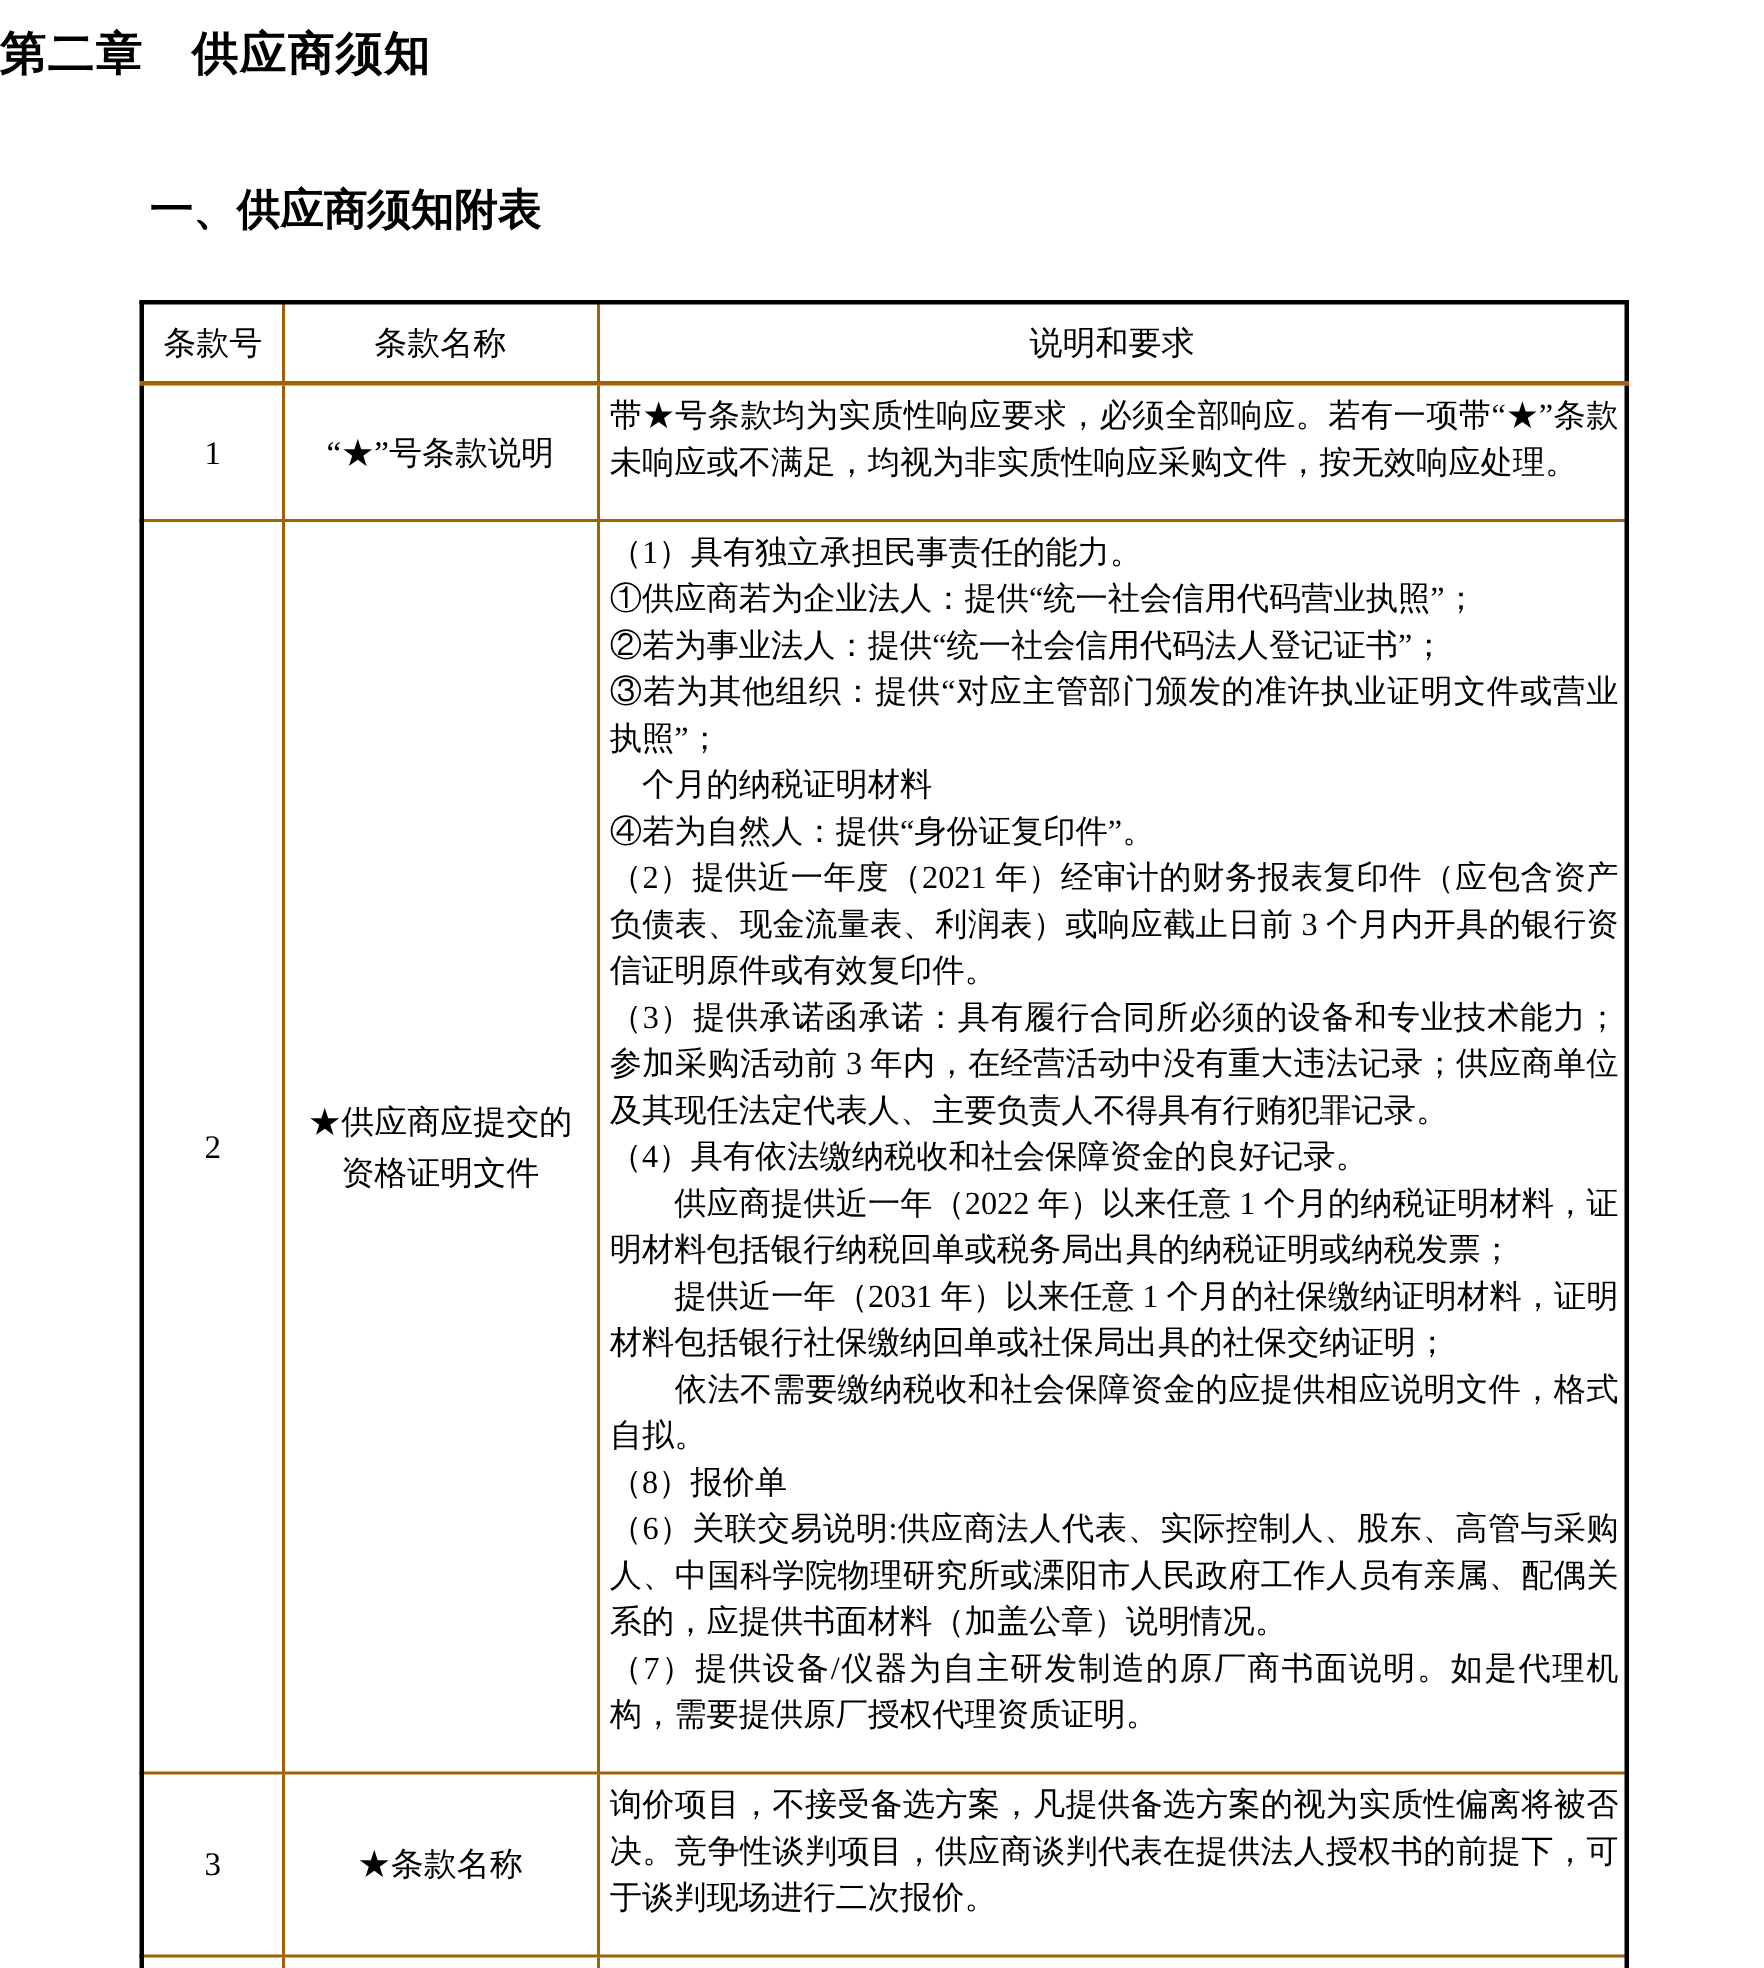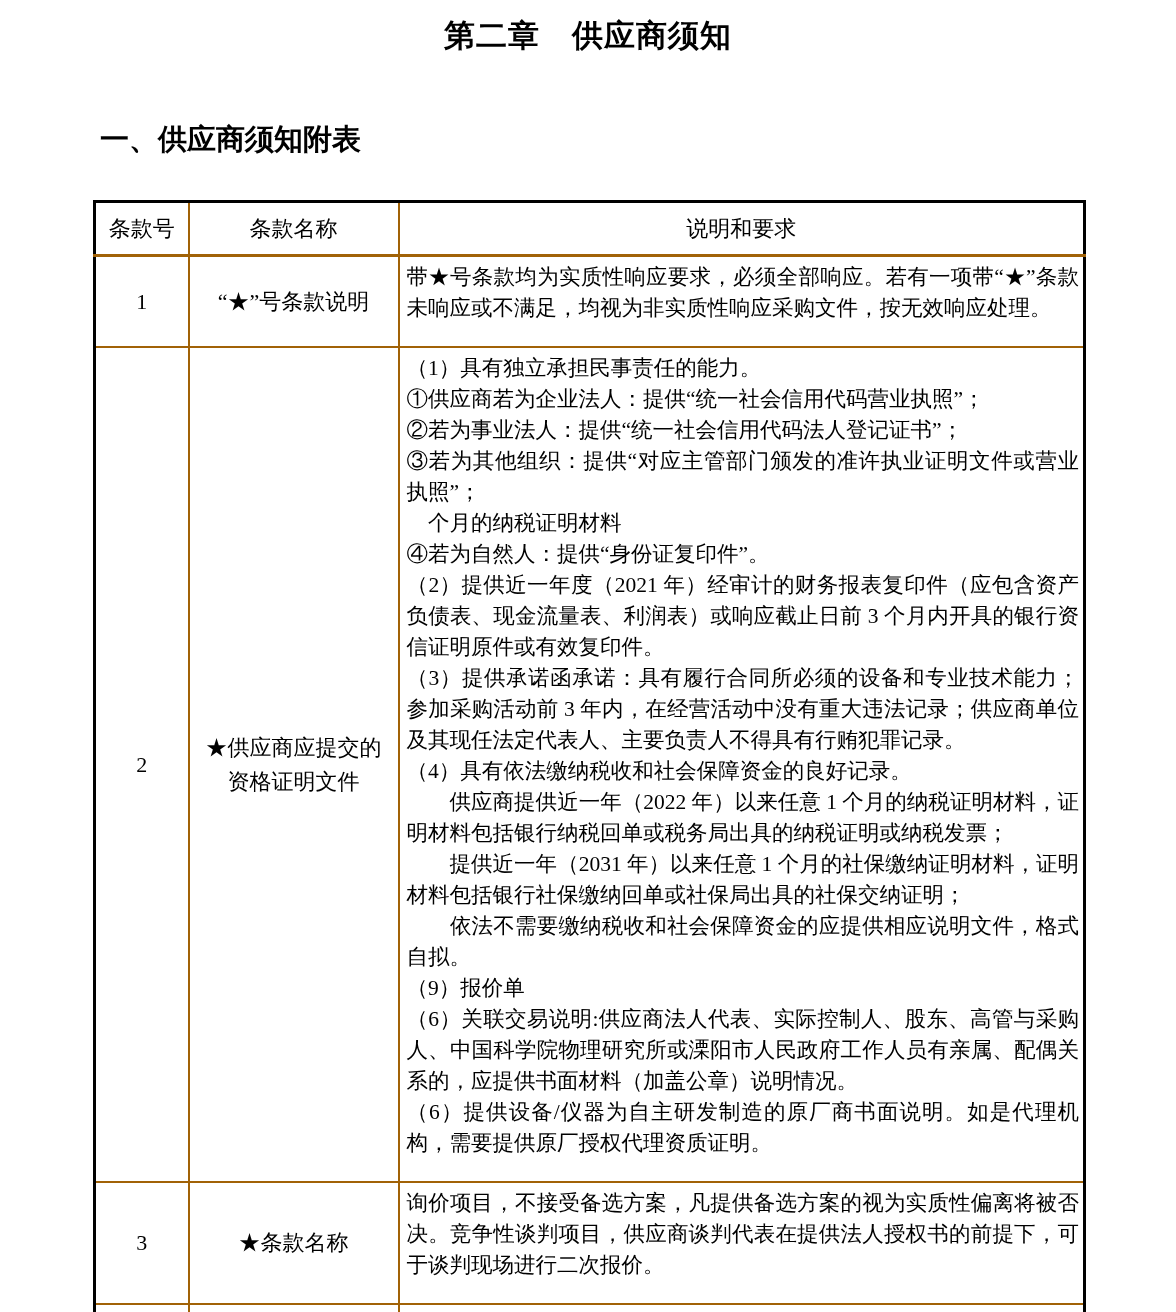--- a/index.html
+++ b/index.html
@@ -11,21 +11,21 @@
   }
   body {
     width: 1176px;
     height: 1312px;
     font-family: "Liberation Serif", "DejaVu Serif", serif;
     overflow: hidden;
   }
   .doc-title {
     margin: 0;
     padding-top: 15px;
-    text-align: center;
+    text-align: left;
     font-size: 31px;
     font-weight: bold;
     letter-spacing: 1px;
     line-height: 42px;
   }
   .section-heading {
     margin: 66px 0 0 100px;
     font-size: 29px;
     font-weight: bold;
     line-height: 38px;
@@ -121,23 +121,23 @@
           <div class="para">②若为事业法人：提供“统一社会信用代码法人登记证书”；</div>
           <div class="para">③若为其他组织：提供“对应主管部门颁发的准许执业证明文件或营业执照”；</div>
           <div class="para">　个月的纳税证明材料</div>
           <div class="para">④若为自然人：提供“身份证复印件”。</div>
           <div class="para">（2）提供近一年度（2021 年）经审计的财务报表复印件（应包含资产负债表、现金流量表、利润表）或响应截止日前 3 个月内开具的银行资信证明原件或有效复印件。</div>
           <div class="para">（3）提供承诺函承诺：具有履行合同所必须的设备和专业技术能力；参加采购活动前 3 年内，在经营活动中没有重大违法记录；供应商单位及其现任法定代表人、主要负责人不得具有行贿犯罪记录。</div>
           <div class="para">（4）具有依法缴纳税收和社会保障资金的良好记录。</div>
           <div class="para">　　供应商提供近一年（2022 年）以来任意 1 个月的纳税证明材料，证明材料包括银行纳税回单或税务局出具的纳税证明或纳税发票；</div>
           <div class="para">　　提供近一年（2031 年）以来任意 1 个月的社保缴纳证明材料，证明材料包括银行社保缴纳回单或社保局出具的社保交纳证明；</div>
           <div class="para">　　依法不需要缴纳税收和社会保障资金的应提供相应说明文件，格式自拟。</div>
-          <div class="para">（9）报价单</div>
+          <div class="para">（8）报价单</div>
           <div class="para">（6）关联交易说明:供应商法人代表、实际控制人、股东、高管与采购人、中国科学院物理研究所或溧阳市人民政府工作人员有亲属、配偶关系的，应提供书面材料（加盖公章）说明情况。</div>
-          <div class="para">（6）提供设备/仪器为自主研发制造的原厂商书面说明。如是代理机构，需要提供原厂授权代理资质证明。</div>
+          <div class="para">（7）提供设备/仪器为自主研发制造的原厂商书面说明。如是代理机构，需要提供原厂授权代理资质证明。</div>
         </td>
     </tr>
     <tr class="row-3">
       <td class="cell-no">3</td>
       <td class="cell-name">★条款名称</td>
       <td class="cell-desc">
           <div class="para">询价项目，不接受备选方案，凡提供备选方案的视为实质性偏离将被否决。竞争性谈判项目，供应商谈判代表在提供法人授权书的前提下，可于谈判现场进行二次报价。</div>
         </td>
     </tr>
     <tr class="row-4">

